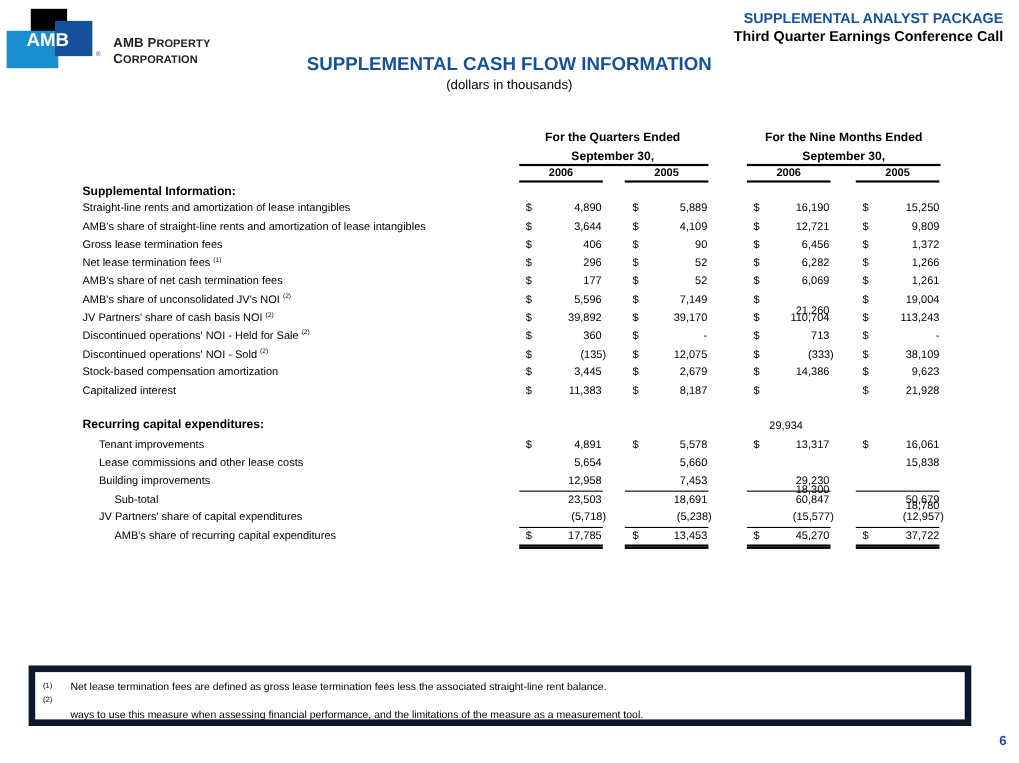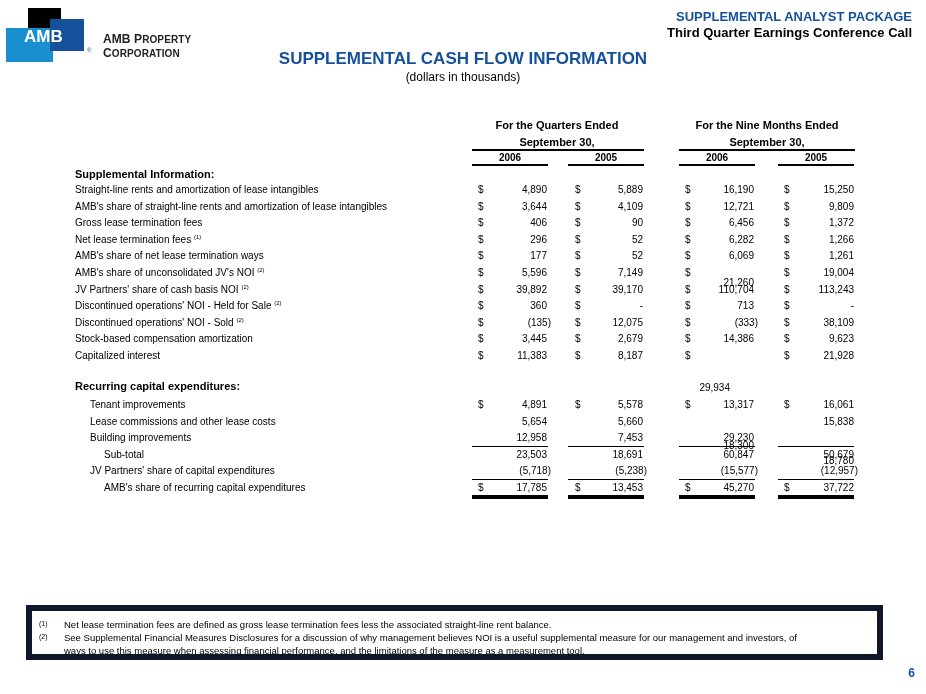--- a/index.html
+++ b/index.html
@@ -119,21 +119,21 @@
       <span class="cell-dollar" style="left: 478px; top: 233.8px;">$</span>
       <span class="cell-val" style="left: 467px; top: 233.8px;">296</span>
       <span class="cell-dollar" style="left: 575px; top: 233.8px;">$</span>
       <span class="cell-val" style="left: 563px; top: 233.8px;">52</span>
       <span class="cell-dollar" style="left: 685px; top: 233.8px;">$</span>
       <span class="cell-val" style="left: 674px; top: 233.8px;">6,282</span>
       <span class="cell-dollar" style="left: 784px; top: 233.8px;">$</span>
       <span class="cell-val" style="left: 774px; top: 233.8px;">1,266</span>
     </div>
     <div>
-      <div class="row-label" style="left: 75px; top: 250.4px;"><span>AMB's share of net lease termination ways</span></div>
+      <div class="row-label" style="left: 75px; top: 250.4px;"><span>AMB's share of net cash termination fees</span></div>
       <span class="cell-dollar" style="left: 478px; top: 250.4px;">$</span>
       <span class="cell-val" style="left: 467px; top: 250.4px;">177</span>
       <span class="cell-dollar" style="left: 575px; top: 250.4px;">$</span>
       <span class="cell-val" style="left: 563px; top: 250.4px;">52</span>
       <span class="cell-dollar" style="left: 685px; top: 250.4px;">$</span>
       <span class="cell-val" style="left: 674px; top: 250.4px;">6,069</span>
       <span class="cell-dollar" style="left: 784px; top: 250.4px;">$</span>
       <span class="cell-val" style="left: 774px; top: 250.4px;">1,261</span>
     </div>
     <div>
@@ -271,17 +271,16 @@
 
 <div class="dline" style="left:472px; top:495px; width:76px;"></div>
 <div class="dline" style="left:568px; top:495px; width:76px;"></div>
 <div class="dline" style="left:679px; top:495px; width:76px;"></div>
 <div class="dline" style="left:778px; top:495px; width:76px;"></div>
 
 <div class="footnotes">
   <span class="fn-mark" style="left:7px; top:9px;">(1)</span>
   <span class="fn" style="left:32px; top:7px;">Net lease termination fees are defined as gross lease termination fees less the associated straight-line rent balance.</span>
   <span class="fn-mark" style="left:7px; top:22px;">(2)</span>
-  <span class="fn" style="left:32px; top:20px;">See Supplemental Financial Measures Disclosures for a discussion of why management believes NOI is a useful supplemental measure for our management and investors, of</span>
   <span class="fn" style="left:32px; top:33px;">ways to use this measure when assessing financial performance, and the limitations of the measure as a measurement tool.</span>
 </div>
 
 <div class="page-num">6</div>
 
 </body></html>

